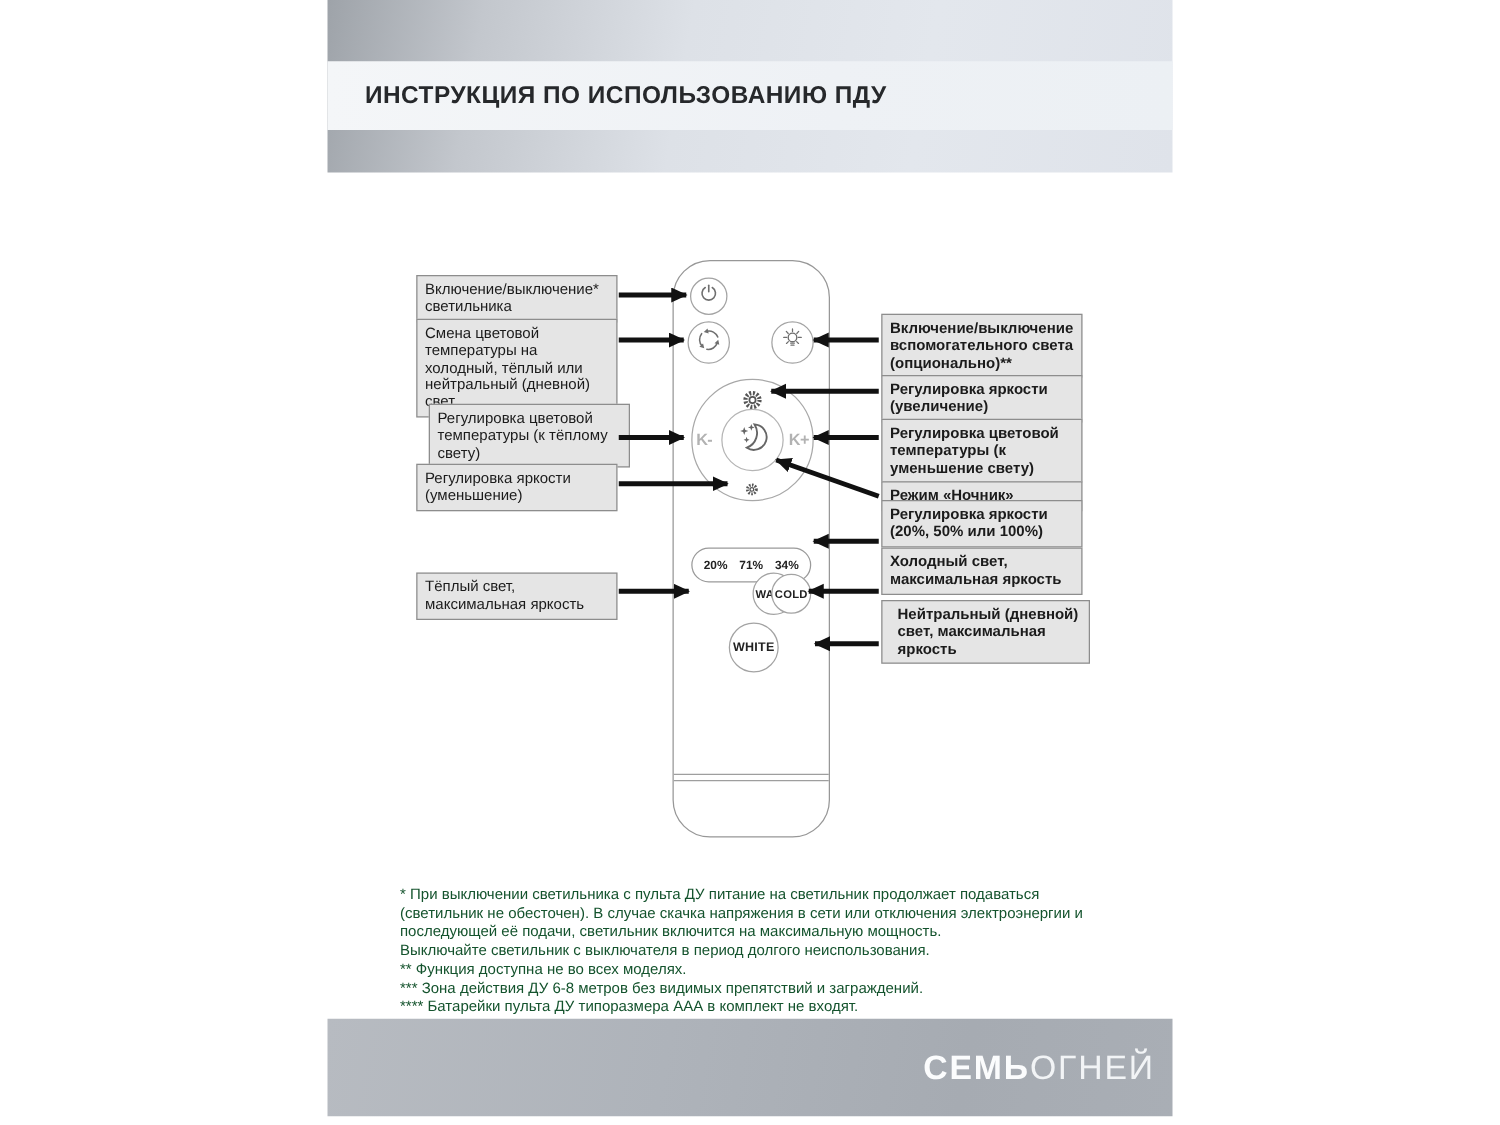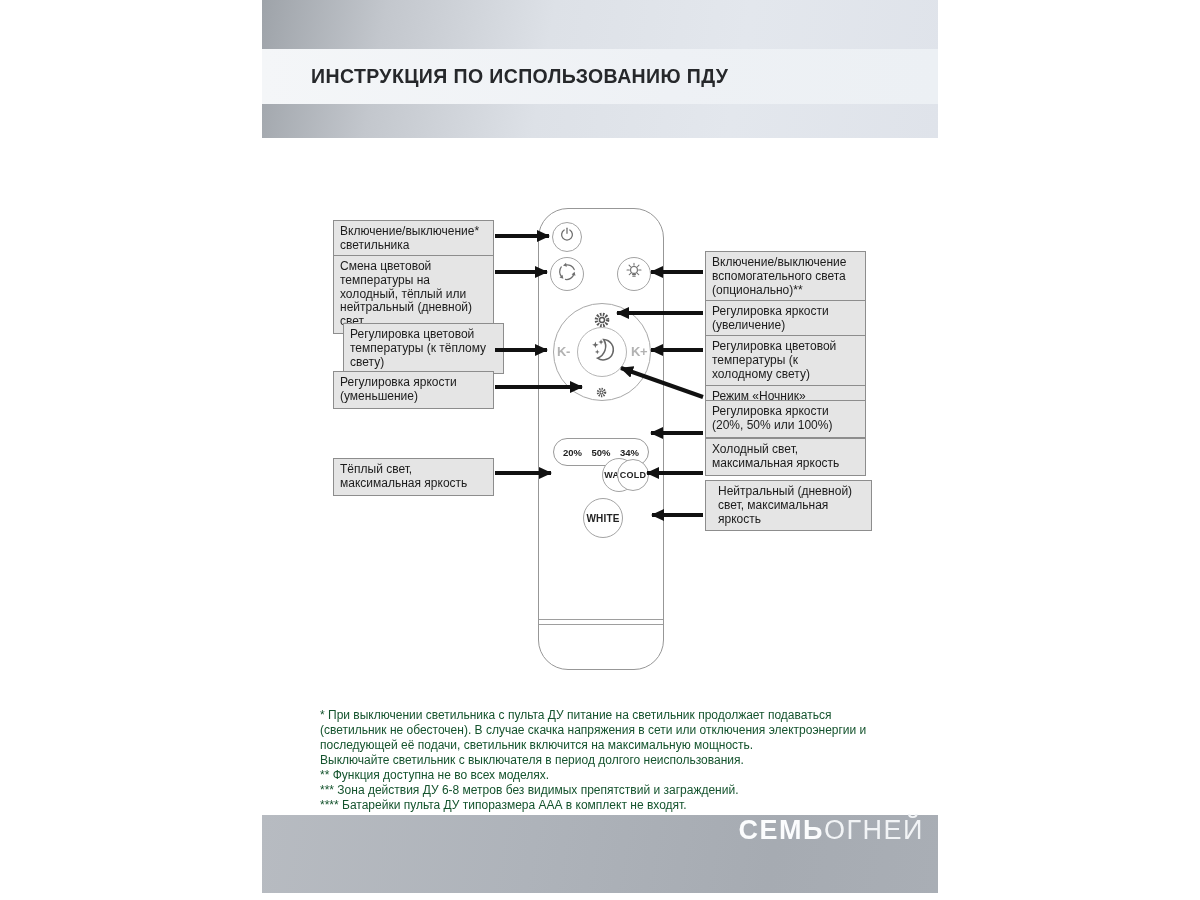--- a/index.html
+++ b/index.html
@@ -5,21 +5,21 @@
   html,body{margin:0;padding:0;background:#ffffff;}
   body{font-family:"Liberation Sans", sans-serif; -webkit-font-smoothing:antialiased;}
   .page{position:relative;width:1200px;height:900px;background:#ffffff;overflow:hidden;}
 
   
   .header-band{position:absolute;left:262px;top:0;width:676px;height:138px;
     background:linear-gradient(100deg,#9ea3a9 0%,#c3c7cd 18%,#dde1e7 42%,#e3e7ed 70%,#dfe3ea 100%);}
   .title-strip{position:absolute;left:262px;top:49px;width:676px;height:55px;
     background:linear-gradient(to right,#f4f6f8 0%,#eef1f5 60%,#ecf0f4 100%);
     display:flex;align-items:center;}
-  .page-title{margin-left:49px;font-size:19.5px;font-weight:bold;color:#26282b;letter-spacing:.4px;}
+  .page-title{margin-left:30px;font-size:19.5px;font-weight:bold;color:#26282b;letter-spacing:.4px;}
 
   
   .remote{position:absolute;left:538px;top:208px;width:124px;height:460px;background:#fff;
     border:1.5px solid #979797;border-radius:30px;}
   .rc-circle{position:absolute;border:1.2px solid #a3a3a3;border-radius:50%;background:#fff;
     display:flex;align-items:center;justify-content:center;}
   .rc-power{left:13px;top:13px;width:28px;height:28px;}
   .rc-cycle{left:11px;top:48px;width:32px;height:32px;}
   .rc-bulb{left:78px;top:48px;width:32px;height:32px;}
   .rc-pad{position:absolute;left:14px;top:94px;width:96px;height:96px;border:1.2px solid #a8a8a8;border-radius:50%;}
@@ -39,29 +39,29 @@
   .rc-label{font-size:9px;font-weight:bold;color:#222;letter-spacing:.2px;}
   .rc-white .rc-label{font-size:10px;}
   .rc-seam{position:absolute;left:0;top:410px;width:100%;height:4px;
     border-top:1.2px solid #9e9e9e;border-bottom:1.2px solid #9e9e9e;}
   .icon-stroke{stroke:#6f6f6f;fill:none;stroke-linecap:round;}
 
   
   .callout{position:absolute;width:147px;background:#e5e5e5;border:1px solid #8d8d8d;
     padding:4px 6px;font-size:12px;line-height:13.8px;color:#1b1b1b;}
   .co-left{left:333px;}
-  .co-right{left:705px;}
+  .co-right{left:705px;font-weight:bold;}
 
   
   .footnotes{position:absolute;left:320px;top:708px;width:550px;font-size:12px;line-height:15px;color:#14532d;}
 
   
   .footer-band{position:absolute;left:262px;top:815px;width:676px;height:78px;
     background:linear-gradient(100deg,#b7bbc1 0%,#aeb3ba 40%,#a6abb2 75%,#a9aeb5 100%);
-    display:flex;justify-content:flex-end;}
+    display:flex;align-items:center;justify-content:flex-end;}
   .brand{margin-right:14px;font-size:27px;color:#fbfcfd;letter-spacing:1.5px;}
   .brand-bold{font-weight:800;}
   .brand-light{font-weight:300;color:#f2f4f6;}
 
   .arrows{position:absolute;left:0;top:0;width:1200px;height:900px;pointer-events:none;}
 </style>
 </head>
 <body>
 
 <div class="page">
@@ -72,21 +72,21 @@
   </div>
 
   <div class="callout co-left" style="top:220px;">Включение/выключение* светильника</div>
   <div class="callout co-left" style="top:255px;">Смена цветовой температуры на холодный, тёплый или нейтральный (дневной) свет</div>
   <div class="callout co-left" style="top:323px;margin-left:10px;">Регулировка цветовой температуры (к тёплому свету)</div>
   <div class="callout co-left" style="top:371px;">Регулировка яркости (уменьшение)</div>
   <div class="callout co-left" style="top:458px;">Тёплый свет, максимальная яркость</div>
 
   <div class="callout co-right" style="top:251px;">Включение/выключение вспомогательного света (опционально)**</div>
   <div class="callout co-right" style="top:300px;">Регулировка яркости (увеличение)</div>
-  <div class="callout co-right" style="top:335px;">Регулировка цветовой температуры (к холодному свету)</div>
+  <div class="callout co-right" style="top:335px;">Регулировка цветовой температуры (к уменьшение свету)</div>
   <div class="callout co-right" style="top:385px;">Режим «Ночник»</div>
   <div class="callout co-right" style="top:400px;">Регулировка яркости (20%, 50% или 100%)</div>
   <div class="callout co-right" style="top:438px;">Холодный свет, максимальная яркость</div>
   <div class="callout co-right" style="top:480px;padding-left:12px;">Нейтральный (дневной) свет, максимальная яркость</div>
 
   <div class="remote">
 
     <div class="rc-circle rc-power">
       <span>
         <svg width="18" height="18" viewBox="0 0 32 32">
@@ -145,21 +145,21 @@
       <span class="pad-sun-small">
         <svg width="13" height="13" viewBox="0 0 14 14">
           <circle cx="7" cy="7" r="3.8" fill="none" stroke="#555" stroke-width="2.6" stroke-dasharray="1.35 1.15"></circle>
           <circle cx="7" cy="7" r="1.6" fill="#ffffff" stroke="#555" stroke-width="1.1"></circle>
         </svg>
       </span>
     </div>
 
     <div class="rc-pill">
       <span>20%</span>
-      <span>50%</span>
+      <span>71%</span>
       <span>34%</span>
     </div>
 
     <div class="rc-circle rc-warm">
       <span class="rc-label">WARM</span>
     </div>
     <div class="rc-circle rc-cold">
       <span class="rc-label">COLD</span>
     </div>
     <div class="rc-circle rc-white">

